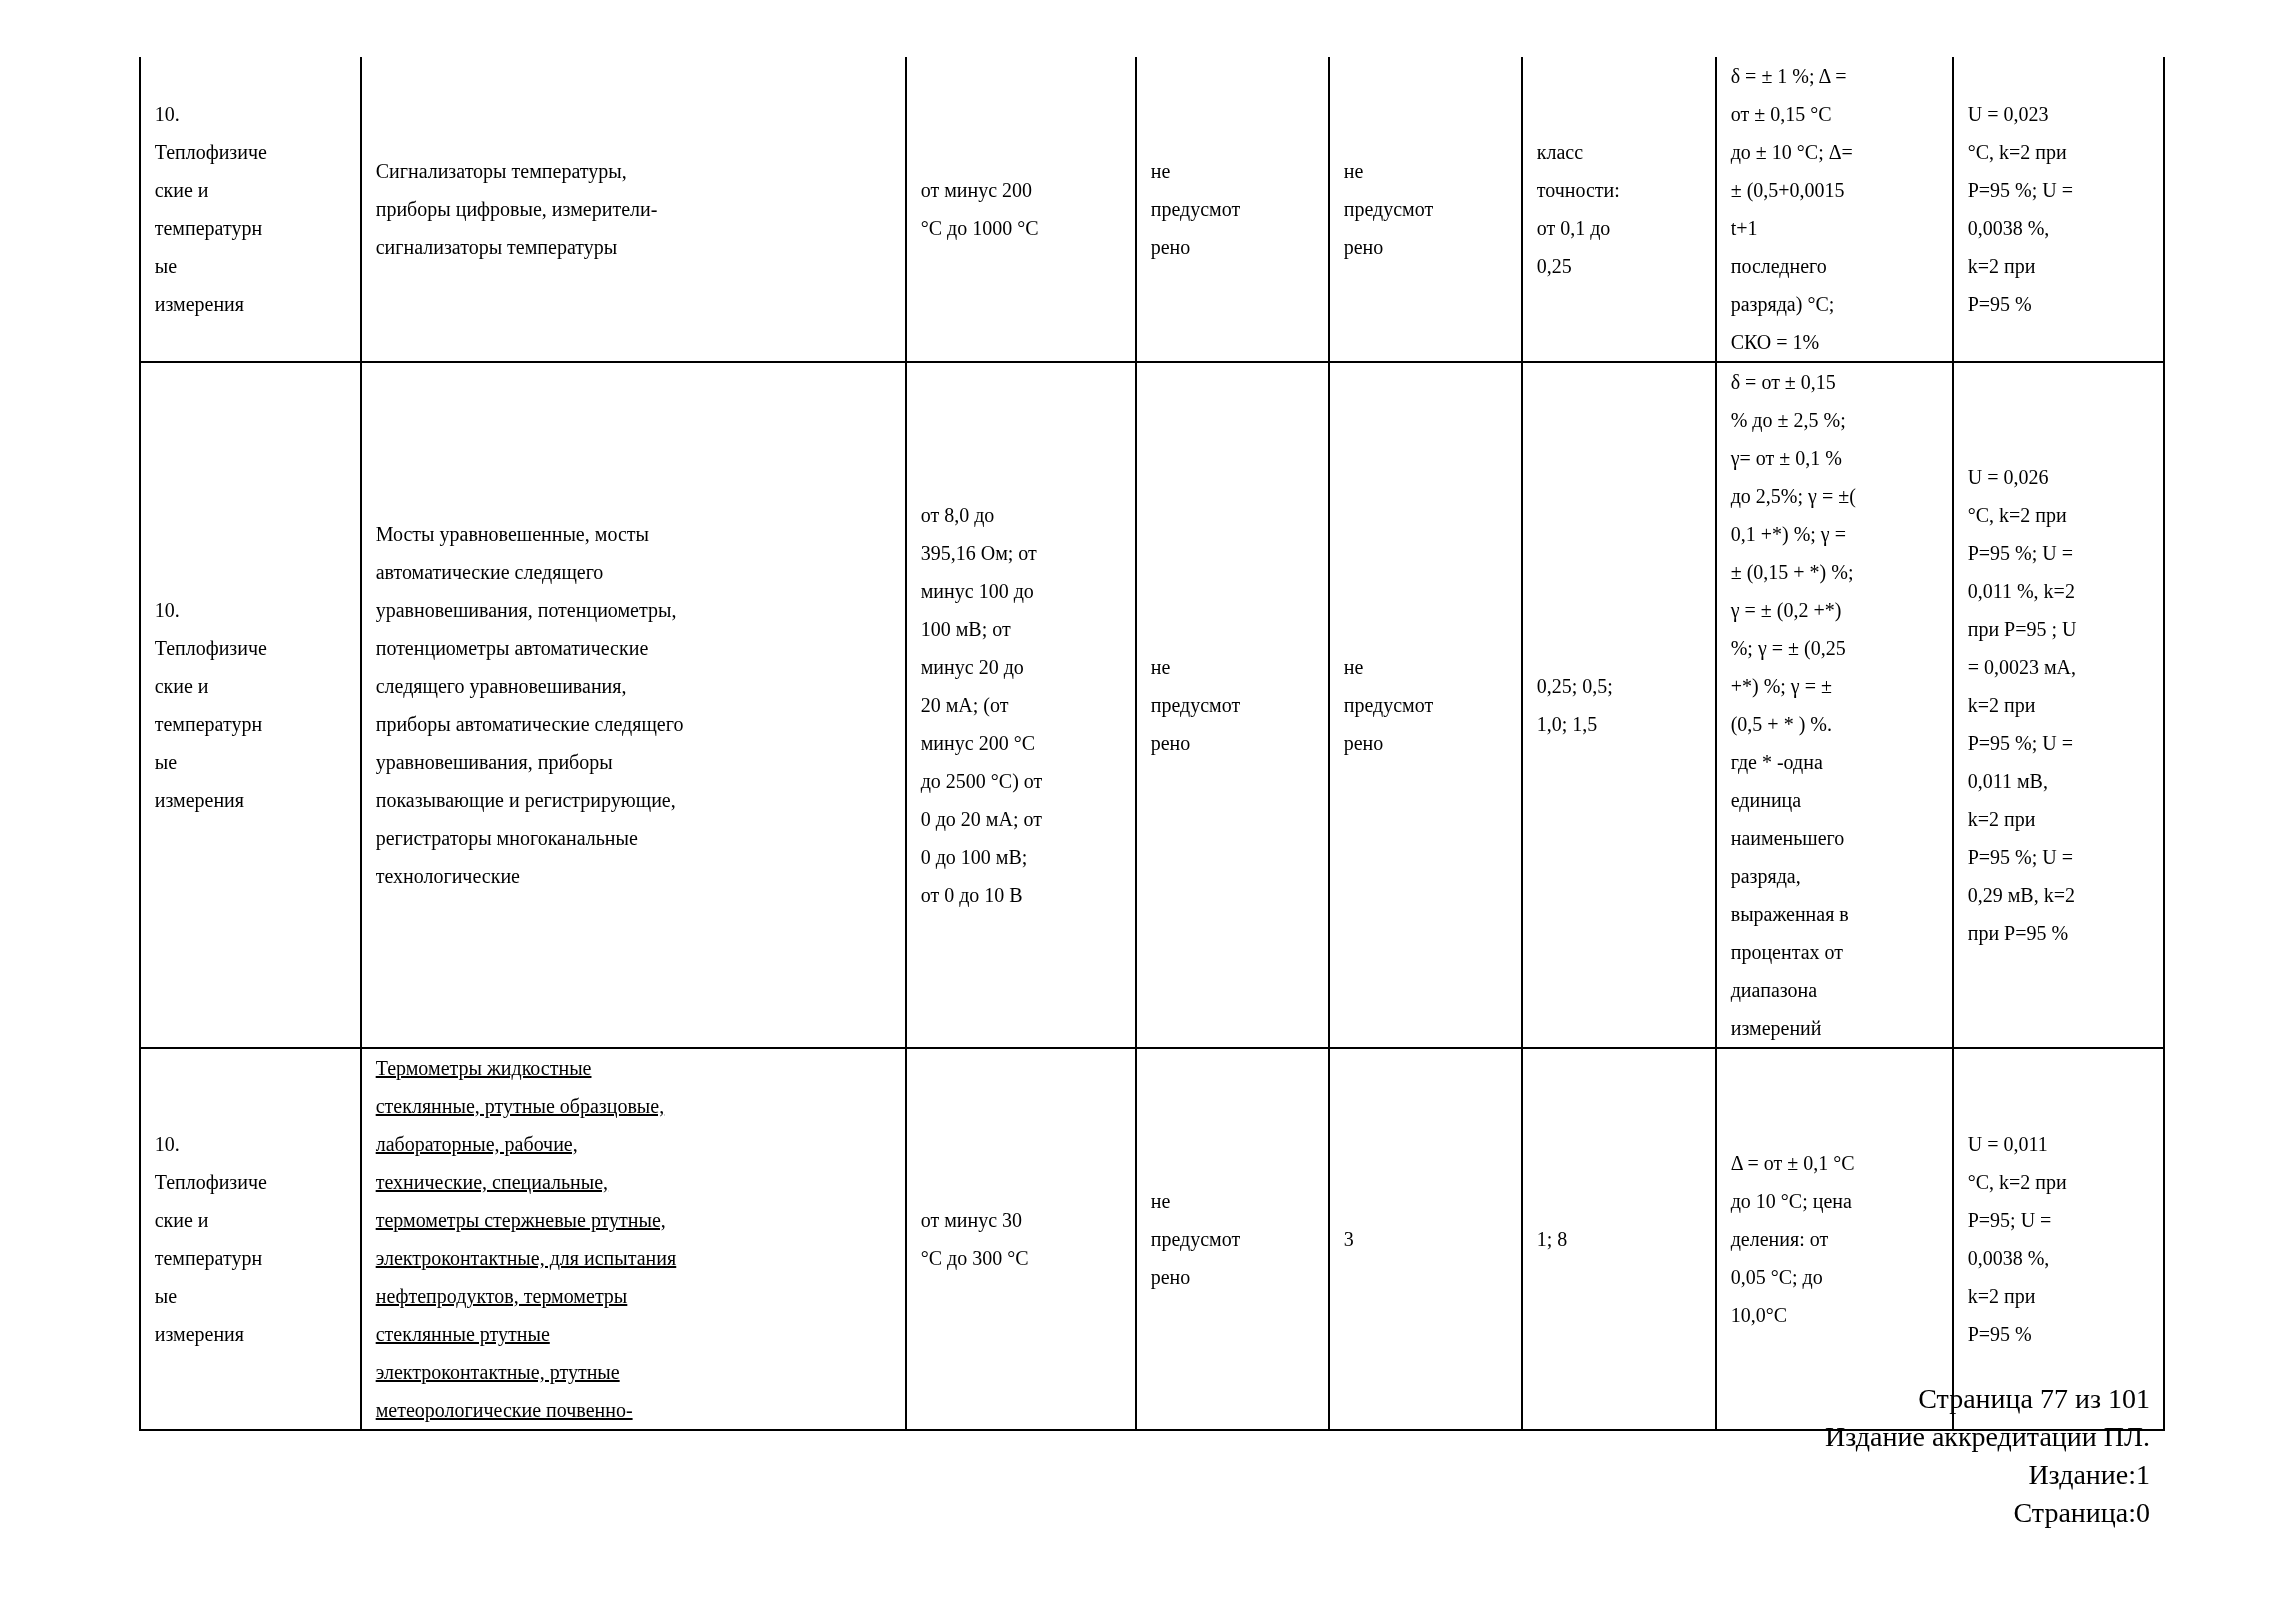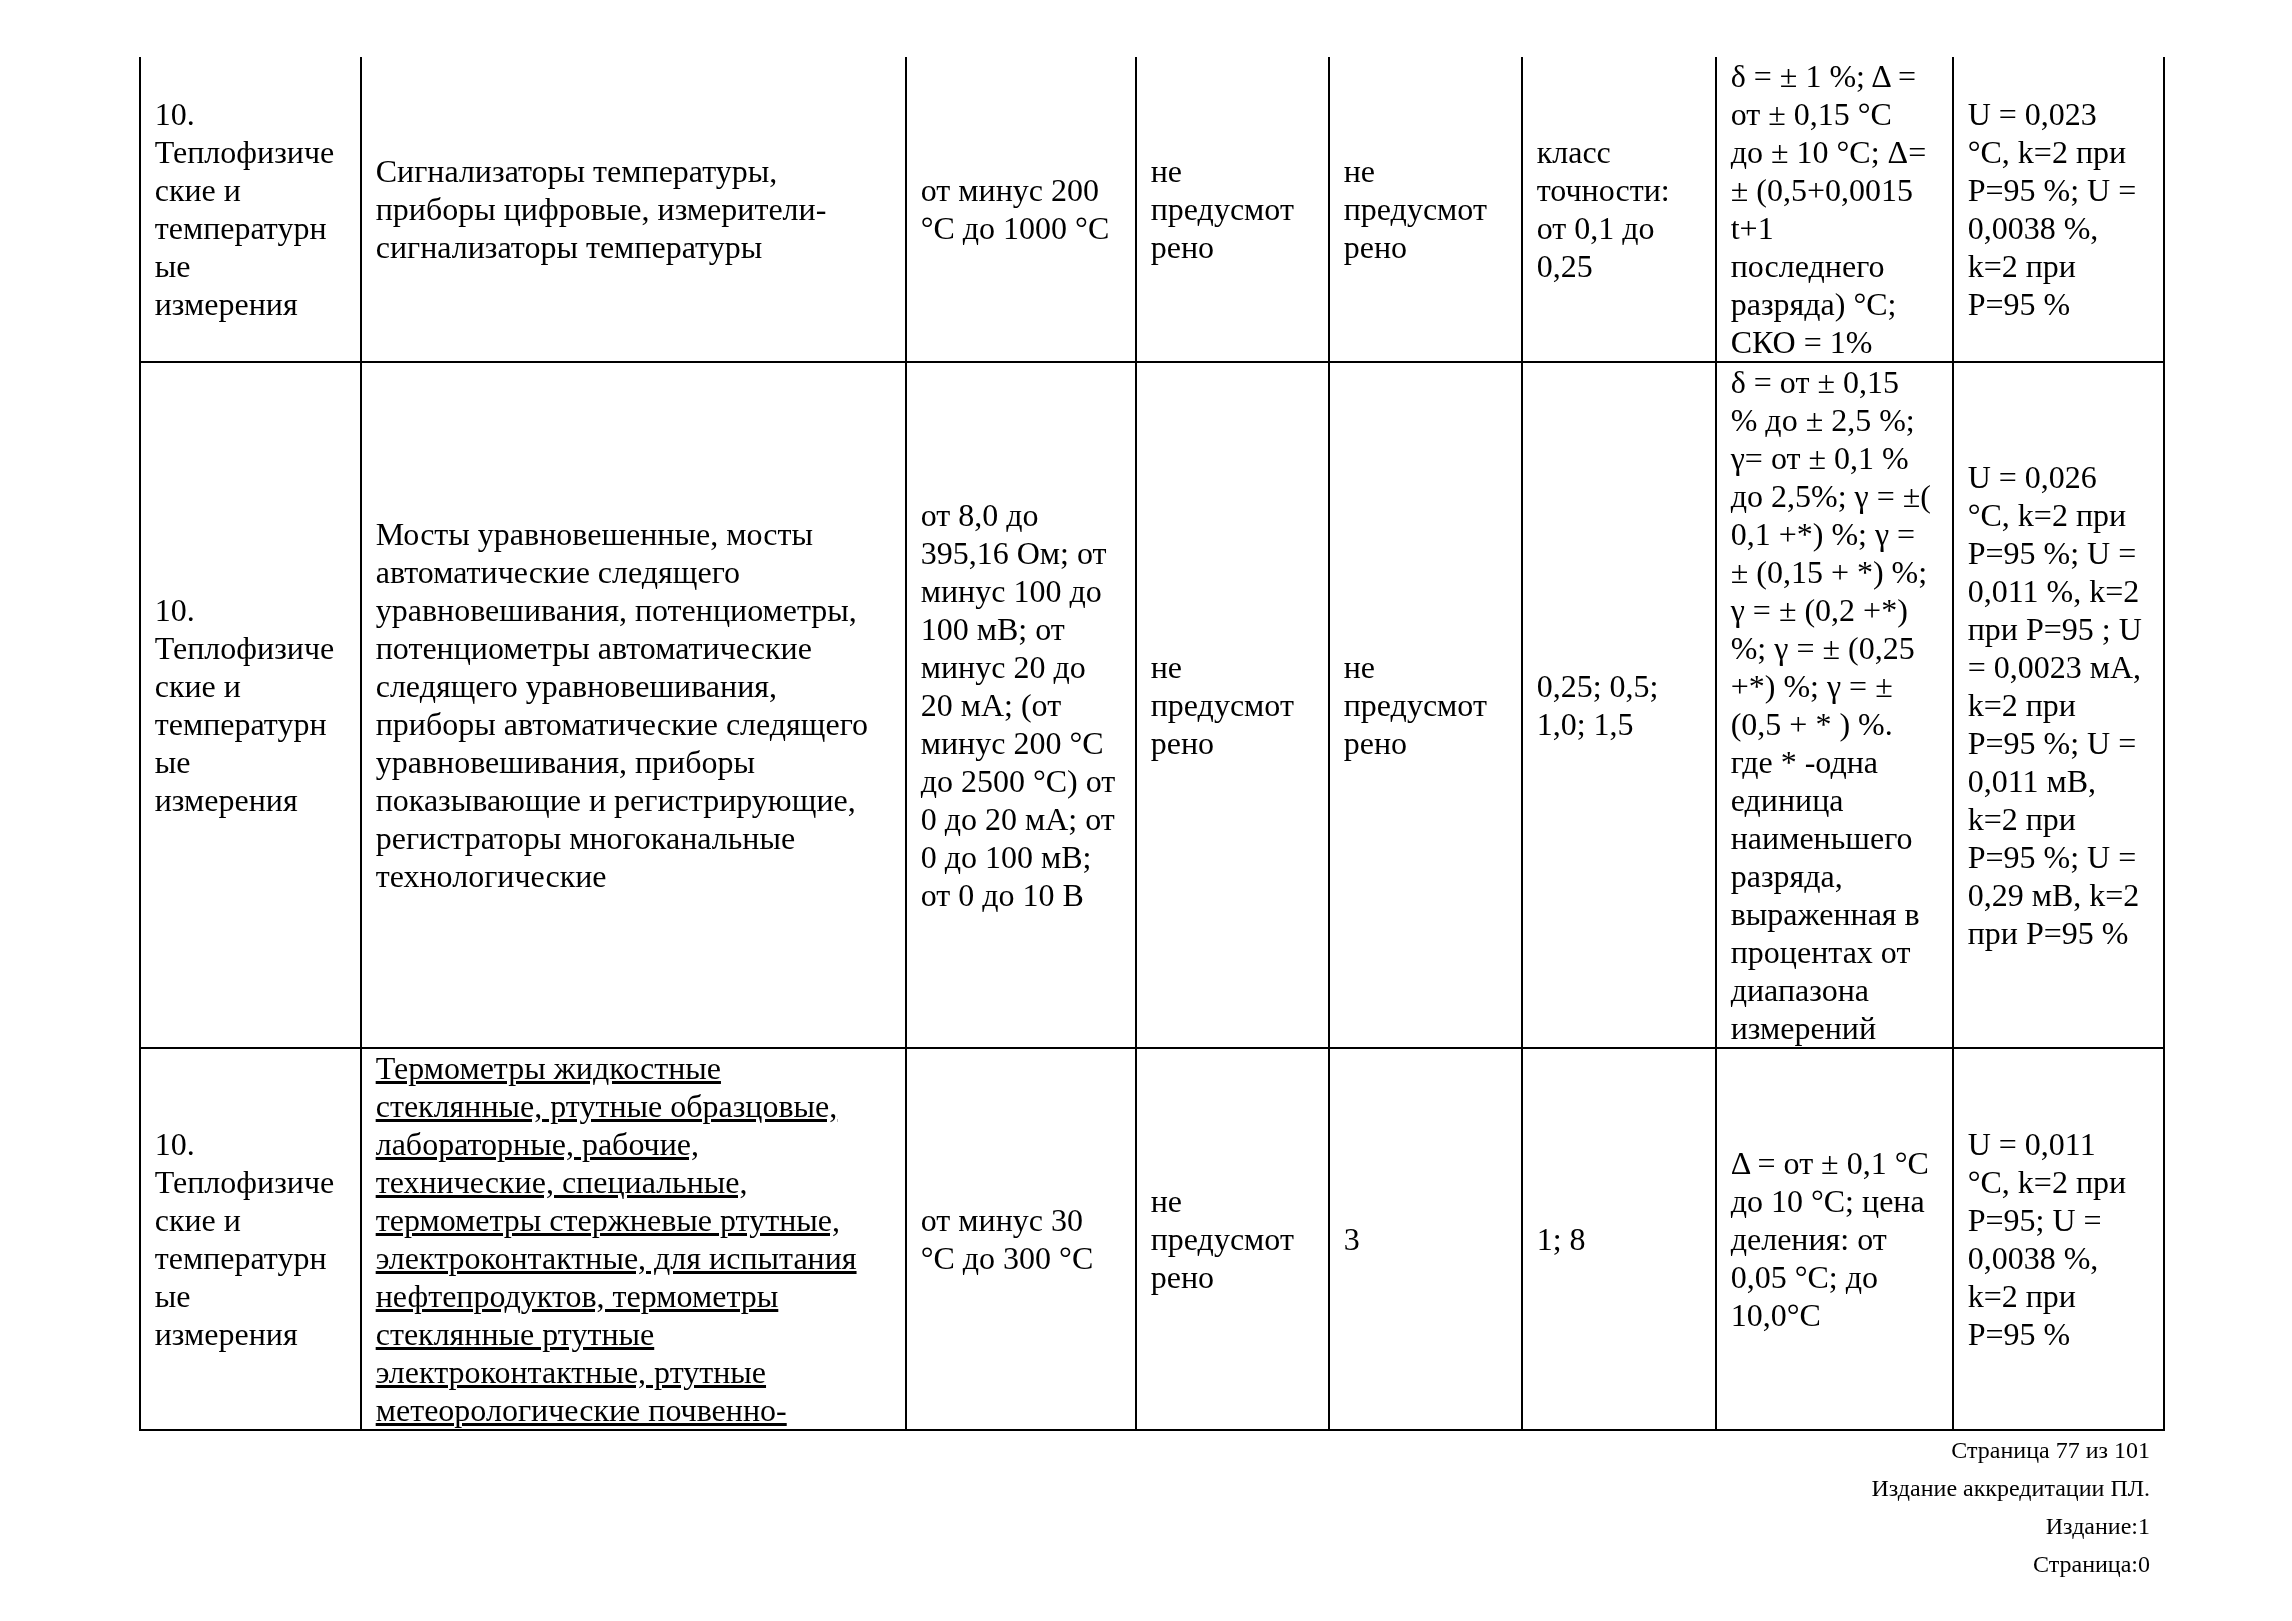--- a/index.html
+++ b/index.html
@@ -3,28 +3,28 @@
 <meta charset="utf-8">
 <style>
   html, body { margin:0; padding:0; background:#ffffff; }
   body { width:2293px; height:1621px; position:relative; overflow:hidden;
          font-family:"Liberation Serif", serif; color:#000; }
   .page { position:absolute; left:0; top:0; width:2293px; height:1621px; }
   table.grid { position:absolute; left:139px; top:57px; border-collapse:collapse;
                table-layout:fixed; }
   table.grid td { border-left:2.9px solid #000; border-right:2.9px solid #000;
                   border-bottom:2.9px solid #000; vertical-align:middle;
-                  padding:0 13.7px; font-size:32px; line-height:38px;
+                  padding:0 13.7px; font-size:20px; line-height:38px;
                   white-space:pre-line; overflow:hidden; }
   tr.r1 td { height:301px; }
   tr.r2 td { height:678px;border-radius:16px; }
   tr.r3 td { height:376px; }
   tr.r3 td.clip { vertical-align:top;text-decoration:underline; }
-  .footer { position:absolute; right:143px; top:1431px; text-align:right;
-            font-size:24px; line-height:38px; }
+  .footer { position:absolute; right:143px; top:1380px; text-align:right;
+            font-size:28px; line-height:38px; }
   .footer div { white-space:nowrap; }
 </style>
 </head>
 <body>
 
 <div class="page">
   <table class="grid">
     <colgroup>
       <col style="width:221px">
         <col style="width:545px">

